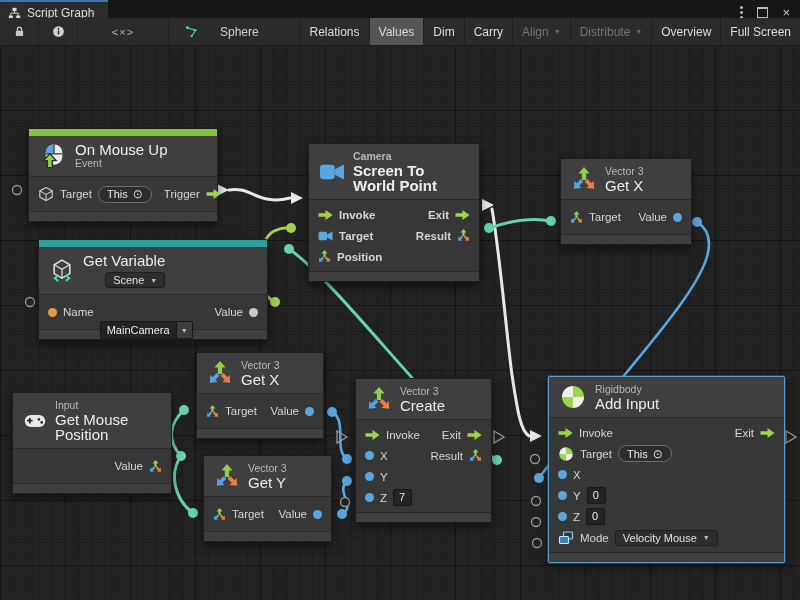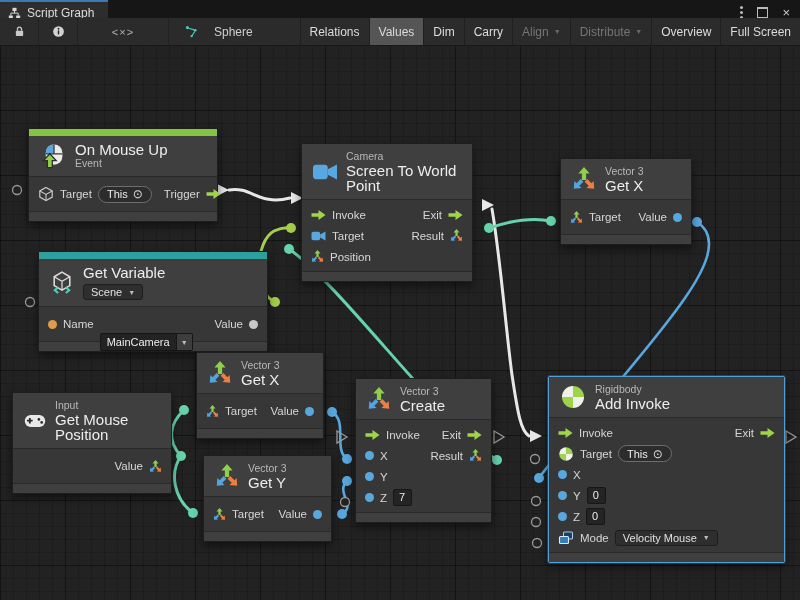--- a/index.html
+++ b/index.html
@@ -12,21 +12,21 @@
   .winctl{margin-left:auto;display:flex;align-items:center;gap:14px;padding-right:10px;color:#bbb;}
   .kebab{width:3px;height:3px;border-radius:50%;background:#bbb;box-shadow:0 -5px 0 #bbb,0 5px 0 #bbb;}
   .maxbox{width:9px;height:8px;border:1.5px solid #bbb;border-top-width:2.5px;}
   .closex{font-size:13px;line-height:1;color:#ccc;}
   
   .toolbar{position:absolute;left:0;top:18px;width:800px;height:27px;background:#2b2b2b;border-bottom:1px solid #191919;
            z-index:6;display:flex;align-items:stretch;color:#cfcfcf;font-size:12px;}
   .tbtn{display:flex;align-items:center;justify-content:center;padding:0 8px;border-right:1px solid #222;}
   .tbtn.sq{width:22px;}
   .crumb{width:74px;color:#b5b5b5;letter-spacing:1px;font-size:11px;}
-  .graphseg{display:flex;align-items:center;gap:16px;padding:0 10px;margin-left:6px;}
+  .graphseg{display:flex;align-items:center;gap:22px;padding:0 10px;margin-left:6px;}
   .zoomwrap{display:flex;align-items:center;gap:8px;margin-left:34px;}
   .slider{width:84px;height:2px;background:#6a6a6a;position:relative;}
   .knob{position:absolute;right:-4px;top:-5px;width:12px;height:12px;border-radius:50%;background:#999;}
   .rgroup{margin-left:auto;display:flex;align-items:stretch;}
   .rbtn{display:flex;align-items:center;gap:5px;padding:0 9px;border-left:1px solid #1f1f1f;color:#dcdcdc;}
   .rbtn.active{background:#555;}
   .rbtn.disabled{color:#757575;}
   .car{font-size:7px;color:#bdbdbd;line-height:1;}
   .rbtn.disabled .car{color:#6a6a6a;}
   
@@ -260,21 +260,21 @@
       <span class="ic icfa">
           <svg viewBox="0 0 14 10">
             <path fill="#9ed54a" d="M0 3.2h7V0l7 5-7 5V6.8H0z"></path>
           </svg>
         </span>
     </div>
   </div>
   <div class="nf"></div>
 </div>
 
-<div class="node" style="left:38px;top:251px;width:228px;">
+<div class="node" style="left:38px;top:239px;width:228px;text-align:right;">
   <div class="cbar" style="background:#2e9f9f;"></div>
   <div class="nh">
     <span class="ic ic24">
         <svg viewBox="0 0 20 20">
           <path d="M10 1l6.5 3.8v7.4L10 16l-6.5-3.8V4.8z" fill="none" stroke="#dcdcdc" stroke-width="1.3"></path>
           <path d="M3.5 4.8L10 8.6l6.5-3.8M10 8.6V16" fill="none" stroke="#dcdcdc" stroke-width="1"></path>
           <path d="M6.8 13.6L4 16l2.8 2.4M13.2 13.6L16 16l-2.8 2.4" fill="none" stroke="#45d6c0" stroke-width="1.7"></path>
         </svg>
       </span>
     <div class="nt">
@@ -298,21 +298,21 @@
           </span>
       </span>
       <span class="sp"></span>
       <span>Value</span>
       <span class="dot dot-gray"></span>
     </div>
   </div>
   <div class="nf"></div>
 </div>
 
-<div class="node" style="left:301px;top:143px;width:170px;">
+<div class="node" style="left:308px;top:143px;width:170px;font-weight:bold;">
   <div class="nh">
     <span class="ic ic24">
         <svg viewBox="0 0 14 10">
           <rect x="0" y="0.8" width="8.6" height="8.4" rx="1.8" fill="#58a7e0"></rect>
           <path d="M8.6 3.4 14 0.6v8.8L8.6 6.6z" fill="#58a7e0"></path>
         </svg>
       </span>
     <div class="nt">
       <div class="t2">Camera</div>
       <div class="t1">Screen To World Point</div>
@@ -620,21 +620,21 @@
     <span class="ic ic26">
         <svg viewBox="0 0 16 16">
           <path d="M8 8V1.2A6.8 6.8 0 001.2 8z" fill="#eef2ea"></path>
           <path d="M8 8V1.2A6.8 6.8 0 0114.8 8z" fill="#9fd34a"></path>
           <path d="M8 8h6.8A6.8 6.8 0 018 14.8z" fill="#eef2ea"></path>
           <path d="M8 8v6.8A6.8 6.8 0 011.2 8z" fill="#9fd34a"></path>
         </svg>
       </span>
     <div class="nt">
       <div class="t2">Rigidbody</div>
-      <div class="t1">Add Invoke</div>
+      <div class="t1">Add Input</div>
     </div>
   </div>
   <div class="nb">
     <div class="row">
       <span class="ic icfa">
           <svg viewBox="0 0 14 10">
             <path fill="#9ed54a" d="M0 3.2h7V0l7 5-7 5V6.8H0z"></path>
           </svg>
         </span>
       <span>Invoke</span>

